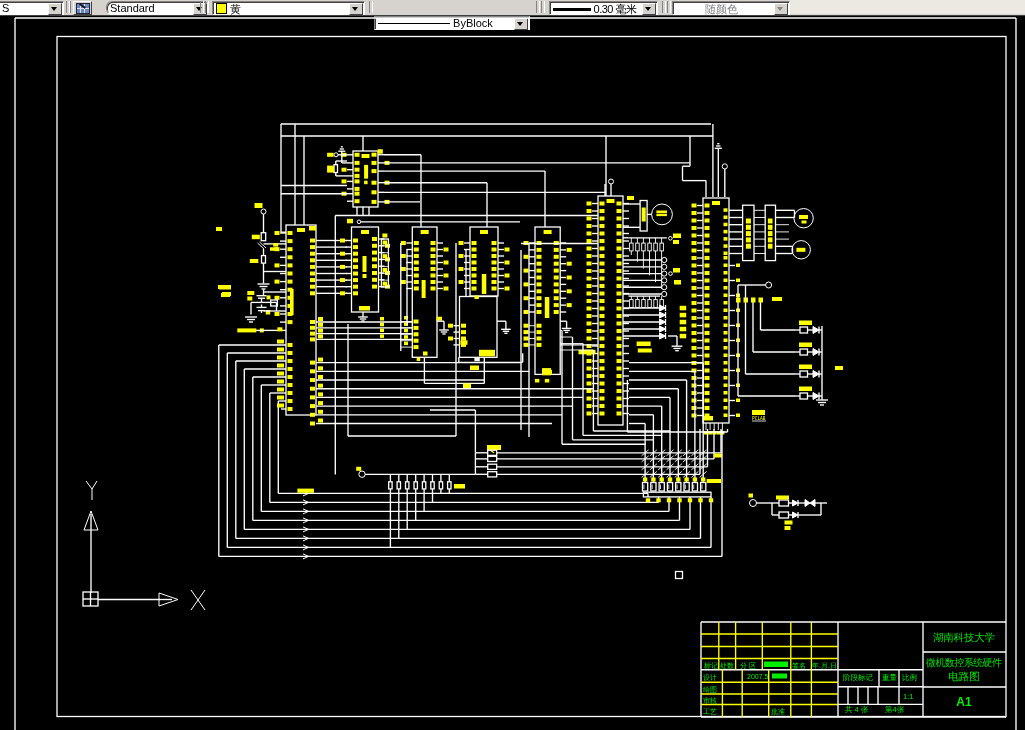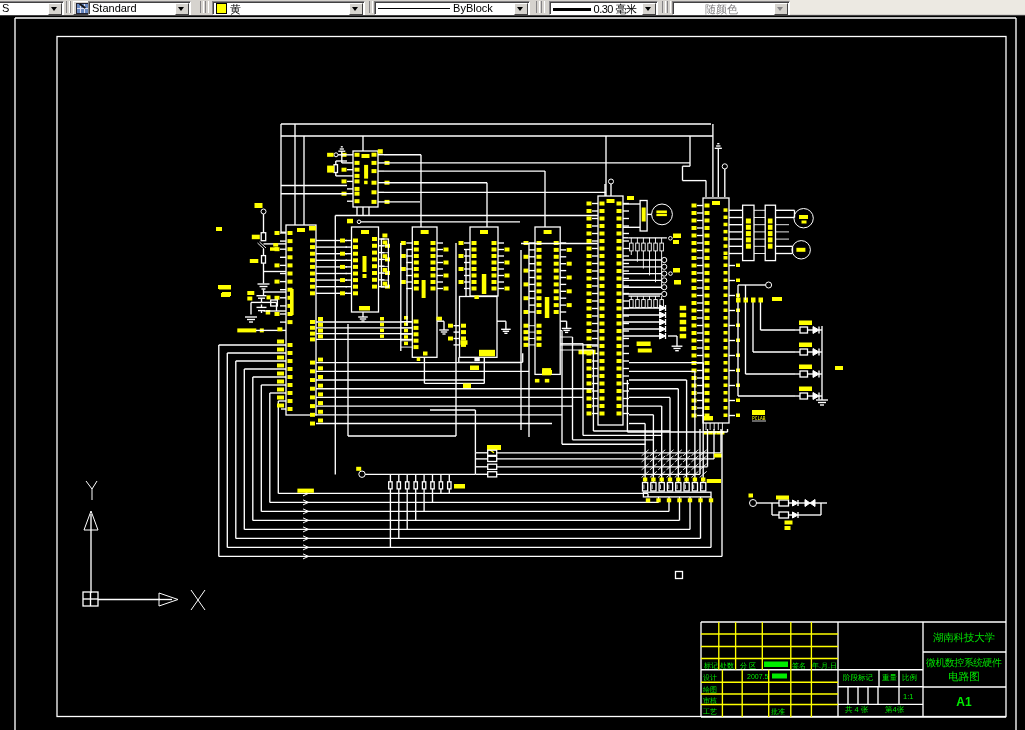--- a/index.html
+++ b/index.html
@@ -21,32 +21,32 @@
  <div class="sep" style="left:66px;"></div>
     <div class="sep" style="left:70px;"></div>
  <div style="position:absolute;left:73px;top:1px;width:17px;height:12px;background:#d6d3ce;border-top:1px solid #fff;border-left:1px solid #fff;border-right:1px solid #424142;border-bottom:1px solid #424142;">
    <div style="position:absolute;left:2px;top:1px;width:12px;height:9px;background:#6687c0;border:1px solid #223;">
     <div style="position:absolute;left:3px;top:0;width:1px;height:9px;background:#dde;"></div>
     <div style="position:absolute;left:7px;top:0;width:1px;height:9px;background:#dde;"></div>
     <div style="position:absolute;left:0;top:4px;width:12px;height:1px;background:#dde;"></div>
     <div style="position:absolute;left:2px;top:1px;width:7px;height:2px;background:#111;transform:rotate(35deg);"></div>
    </div>
  </div>
- <div class="cb" style="left:88px;width:101px;">
+ <div class="cb" style="left:106px;width:101px;border-radius:6px;">
       <span class="tx">Standard</span>
       <span class="arr"></span>
     </div>
  <div class="sep" style="left:200px;"></div>
     <div class="sep" style="left:205px;"></div>
  <div class="cb" style="left:212px;width:151px;">
       <span class="tx"><span style="display:inline-block;width:9px;height:9px;background:#ffff00;border:1px solid #000;vertical-align:-1px;"></span> 黄</span>
       <span class="arr"></span>
     </div>
  <div class="sep" style="left:369px;"></div>
- <div class="cb" style="left:374px;width:154px;">
+ <div class="cb" style="left:374px;width:154px;margin-top:15px;">
       <span class="tx"><span style="display:inline-block;width:72px;height:1px;background:#000;vertical-align:3px;"></span> ByBlock</span>
       <span class="arr"></span>
     </div>
  <div class="sep" style="left:536px;"></div>
     <div class="sep" style="left:541px;"></div>
  <div class="cb" style="left:549px;width:107px;">
       <span class="tx"><span style="display:inline-block;width:38px;height:3px;background:#000;vertical-align:2px;"></span><span style="letter-spacing:-0.5px;"> 0.30 毫米</span></span>
       <span class="arr"></span>
     </div>
  <div class="sep" style="left:662px;"></div>

